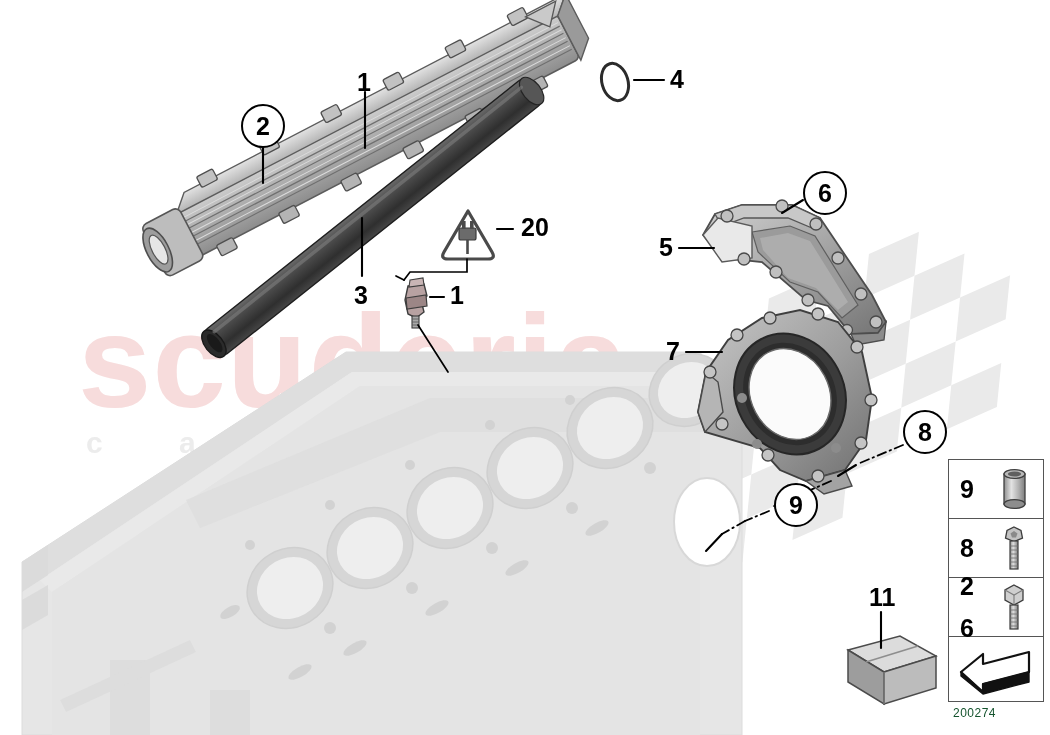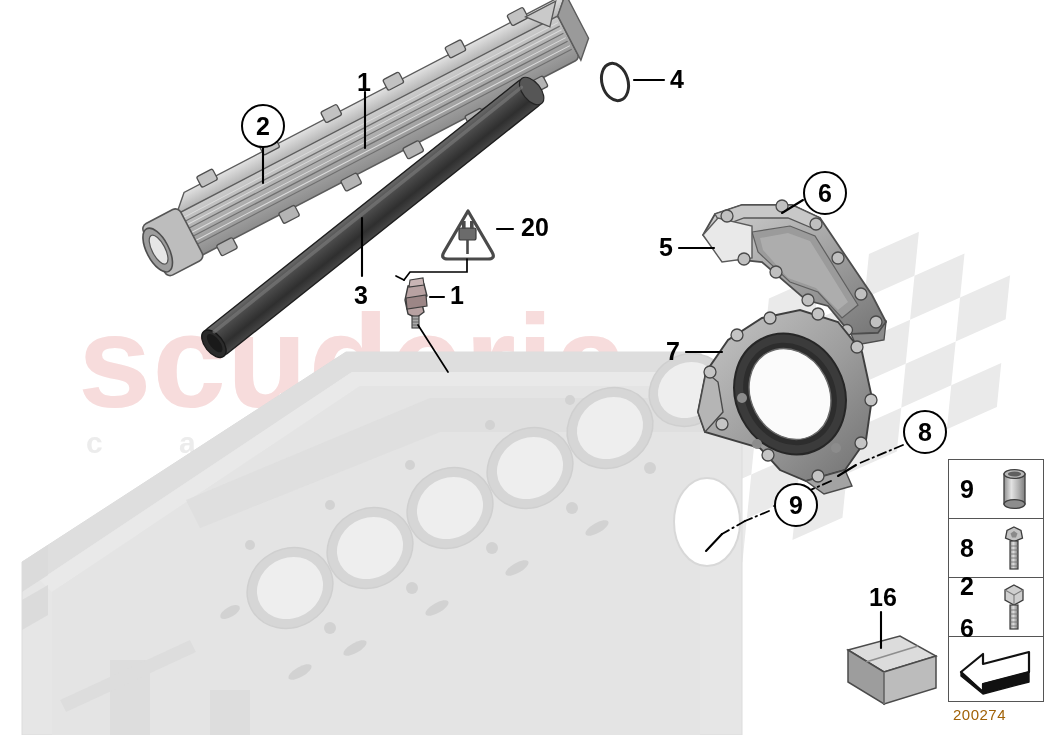--- a/index.html
+++ b/index.html
@@ -72,22 +72,22 @@
   .lcell:last-child{border-bottom:none;height:66px;}
   .lcell .lnum{
     font-size:25px;font-weight:bold;color:#000;
     width:36px;text-align:center;flex:0 0 36px;
     line-height:1.05;
   }
   .lcell .lart{flex:1;display:flex;align-items:center;justify-content:center;}
   #partno{
     position:absolute;
     left:953px;top:706px;
-    font-size:15px;
-    color:#a16207;
+    font-size:12px;
+    color:#14532d;
     letter-spacing:0.5px;
   }
   .ghost{opacity:1;}
 </style>
 </head>
 <body>
 
 <div id="stage">
 
   <div id="wm-scuderia">scuderia</div>
@@ -442,21 +442,21 @@
   <div class="lbl" style="left:357px;top:70px;">1</div>
   <div class="circ" style="left:241px;top:104px;">2</div>
   <div class="lbl" style="left:354px;top:283px;">3</div>
   <div class="lbl" style="left:670px;top:67px;">4</div>
   <div class="lbl" style="left:659px;top:235px;">5</div>
   <div class="circ" style="left:803px;top:171px;">6</div>
   <div class="lbl" style="left:666px;top:339px;">7</div>
   <div class="circ" style="left:903px;top:410px;">8</div>
   <div class="circ" style="left:774px;top:483px;">9</div>
   <div class="lbl" style="left:450px;top:283px;">1</div>
-  <div class="lbl" style="left:869px;top:585px;">16</div>
+  <div class="lbl" style="left:869px;top:585px;">11</div>
   <div class="lbl" style="left:521px;top:215px;">20</div>
 
   <div id="legend">
 
     <div class="lcell">
       <div class="lnum">9</div>
       <div class="lart">
         <svg width="44" height="50" viewBox="0 0 44 50">
           <defs>
             <linearGradient id="slv" x1="0" y1="0" x2="1" y2="0">

